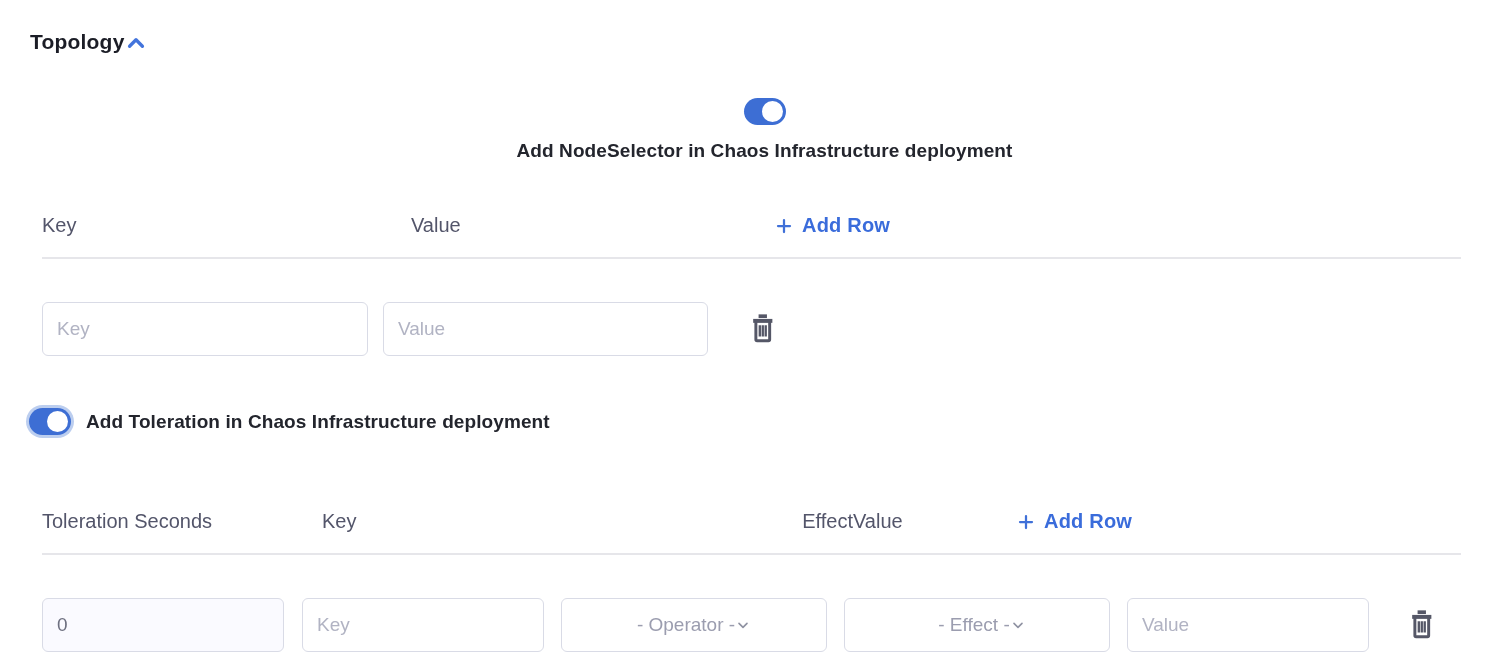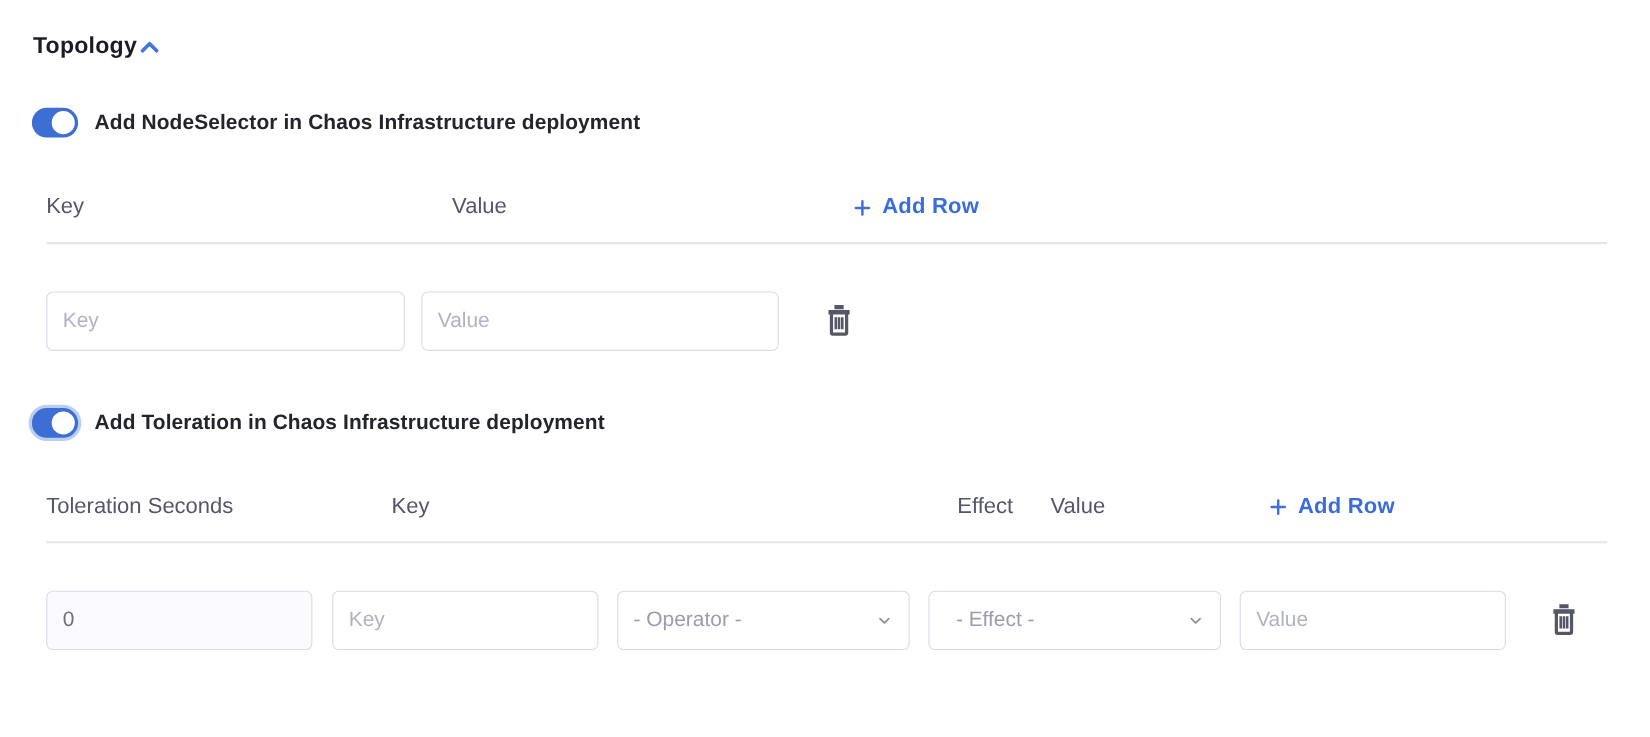--- a/index.html
+++ b/index.html
@@ -19,21 +19,21 @@
   }
   .section-title {
     font-size: 21px; font-weight: 700; color: #1b1d26; letter-spacing: .2px;
   }
   .collapse-icon { width: 22px; height: 22px; display: inline-flex; cursor: pointer; margin-top: 2px; }
 
   
   .toggle-row {
     display: flex; align-items: center; gap: 15px;
   }
-  .toggle-row.first { margin-top: 44px; }
+  .toggle-row.first { margin-top: 44px; flex-direction: column; }
   .toggle-row.second { margin-top: 52px; }
   .toggle {
     position: relative; width: 42px; height: 27px; border-radius: 14px;
     background: #3d6ed4; flex: 0 0 auto; cursor: pointer;
   }
   .toggle .knob {
     position: absolute; top: 3px; right: 3px;
     width: 21px; height: 21px; border-radius: 50%; background: #ffffff;
   }
   .toggle.focused { box-shadow: 0 0 0 3px rgba(80,125,214,0.38); }
@@ -64,21 +64,21 @@
     height: 54px; border: 1px solid #d9dbe6; border-radius: 6px;
     font-size: 19px; color: #6e7080; padding: 0 14px;
     font-family: "Liberation Sans", sans-serif; background: #ffffff;
     outline: none;
   }
   .field::placeholder { color: #b1b3c3; opacity: 1; }
   .field.numeric { background: #fafaff; color: #6e7080; }
 
   .select {
     height: 54px; border: 1px solid #d9dbe6; border-radius: 6px;
-    display: flex; align-items: center; justify-content: space-between;
+    display: flex; align-items: center; justify-content: center;
     padding: 0 14px; cursor: pointer; background: #ffffff;
   }
   .select .select-text { font-size: 19px; color: #9b9daf; }
   .chevron-down { width: 16px; height: 16px; display: inline-flex; }
 
   .trash-btn {
     background: none; border: none; padding: 0; cursor: pointer;
     width: 30px; height: 32px; display: inline-flex; align-items: center; justify-content: center;
   }
 
@@ -155,21 +155,21 @@
   </div>
 
   <div class="toggle-row second">
     <span class="toggle focused">
       <span class="knob"></span>
     </span>
     <span class="toggle-label">Add Toleration in Chaos Infrastructure deployment</span>
   </div>
 
   <div class="table t2">
-    <div class="table-headers" style="margin-top:51px;gap:34px;">
+    <div class="table-headers" style="margin-top:75px;">
       <span class="th th-tsec">Toleration Seconds</span>
       <span class="th th-key">Key</span>
       <span class="th th-eff">Effect</span>
       <span class="th th-val">Value</span>
       <button class="add-row">
         <span class="plus-icon">
           <svg viewBox="0 0 24 24" fill="none" stroke="#3f70d8" stroke-width="3" stroke-linecap="round">
             <path d="M12 4v16M4 12h16"></path>
           </svg>
         </span>

